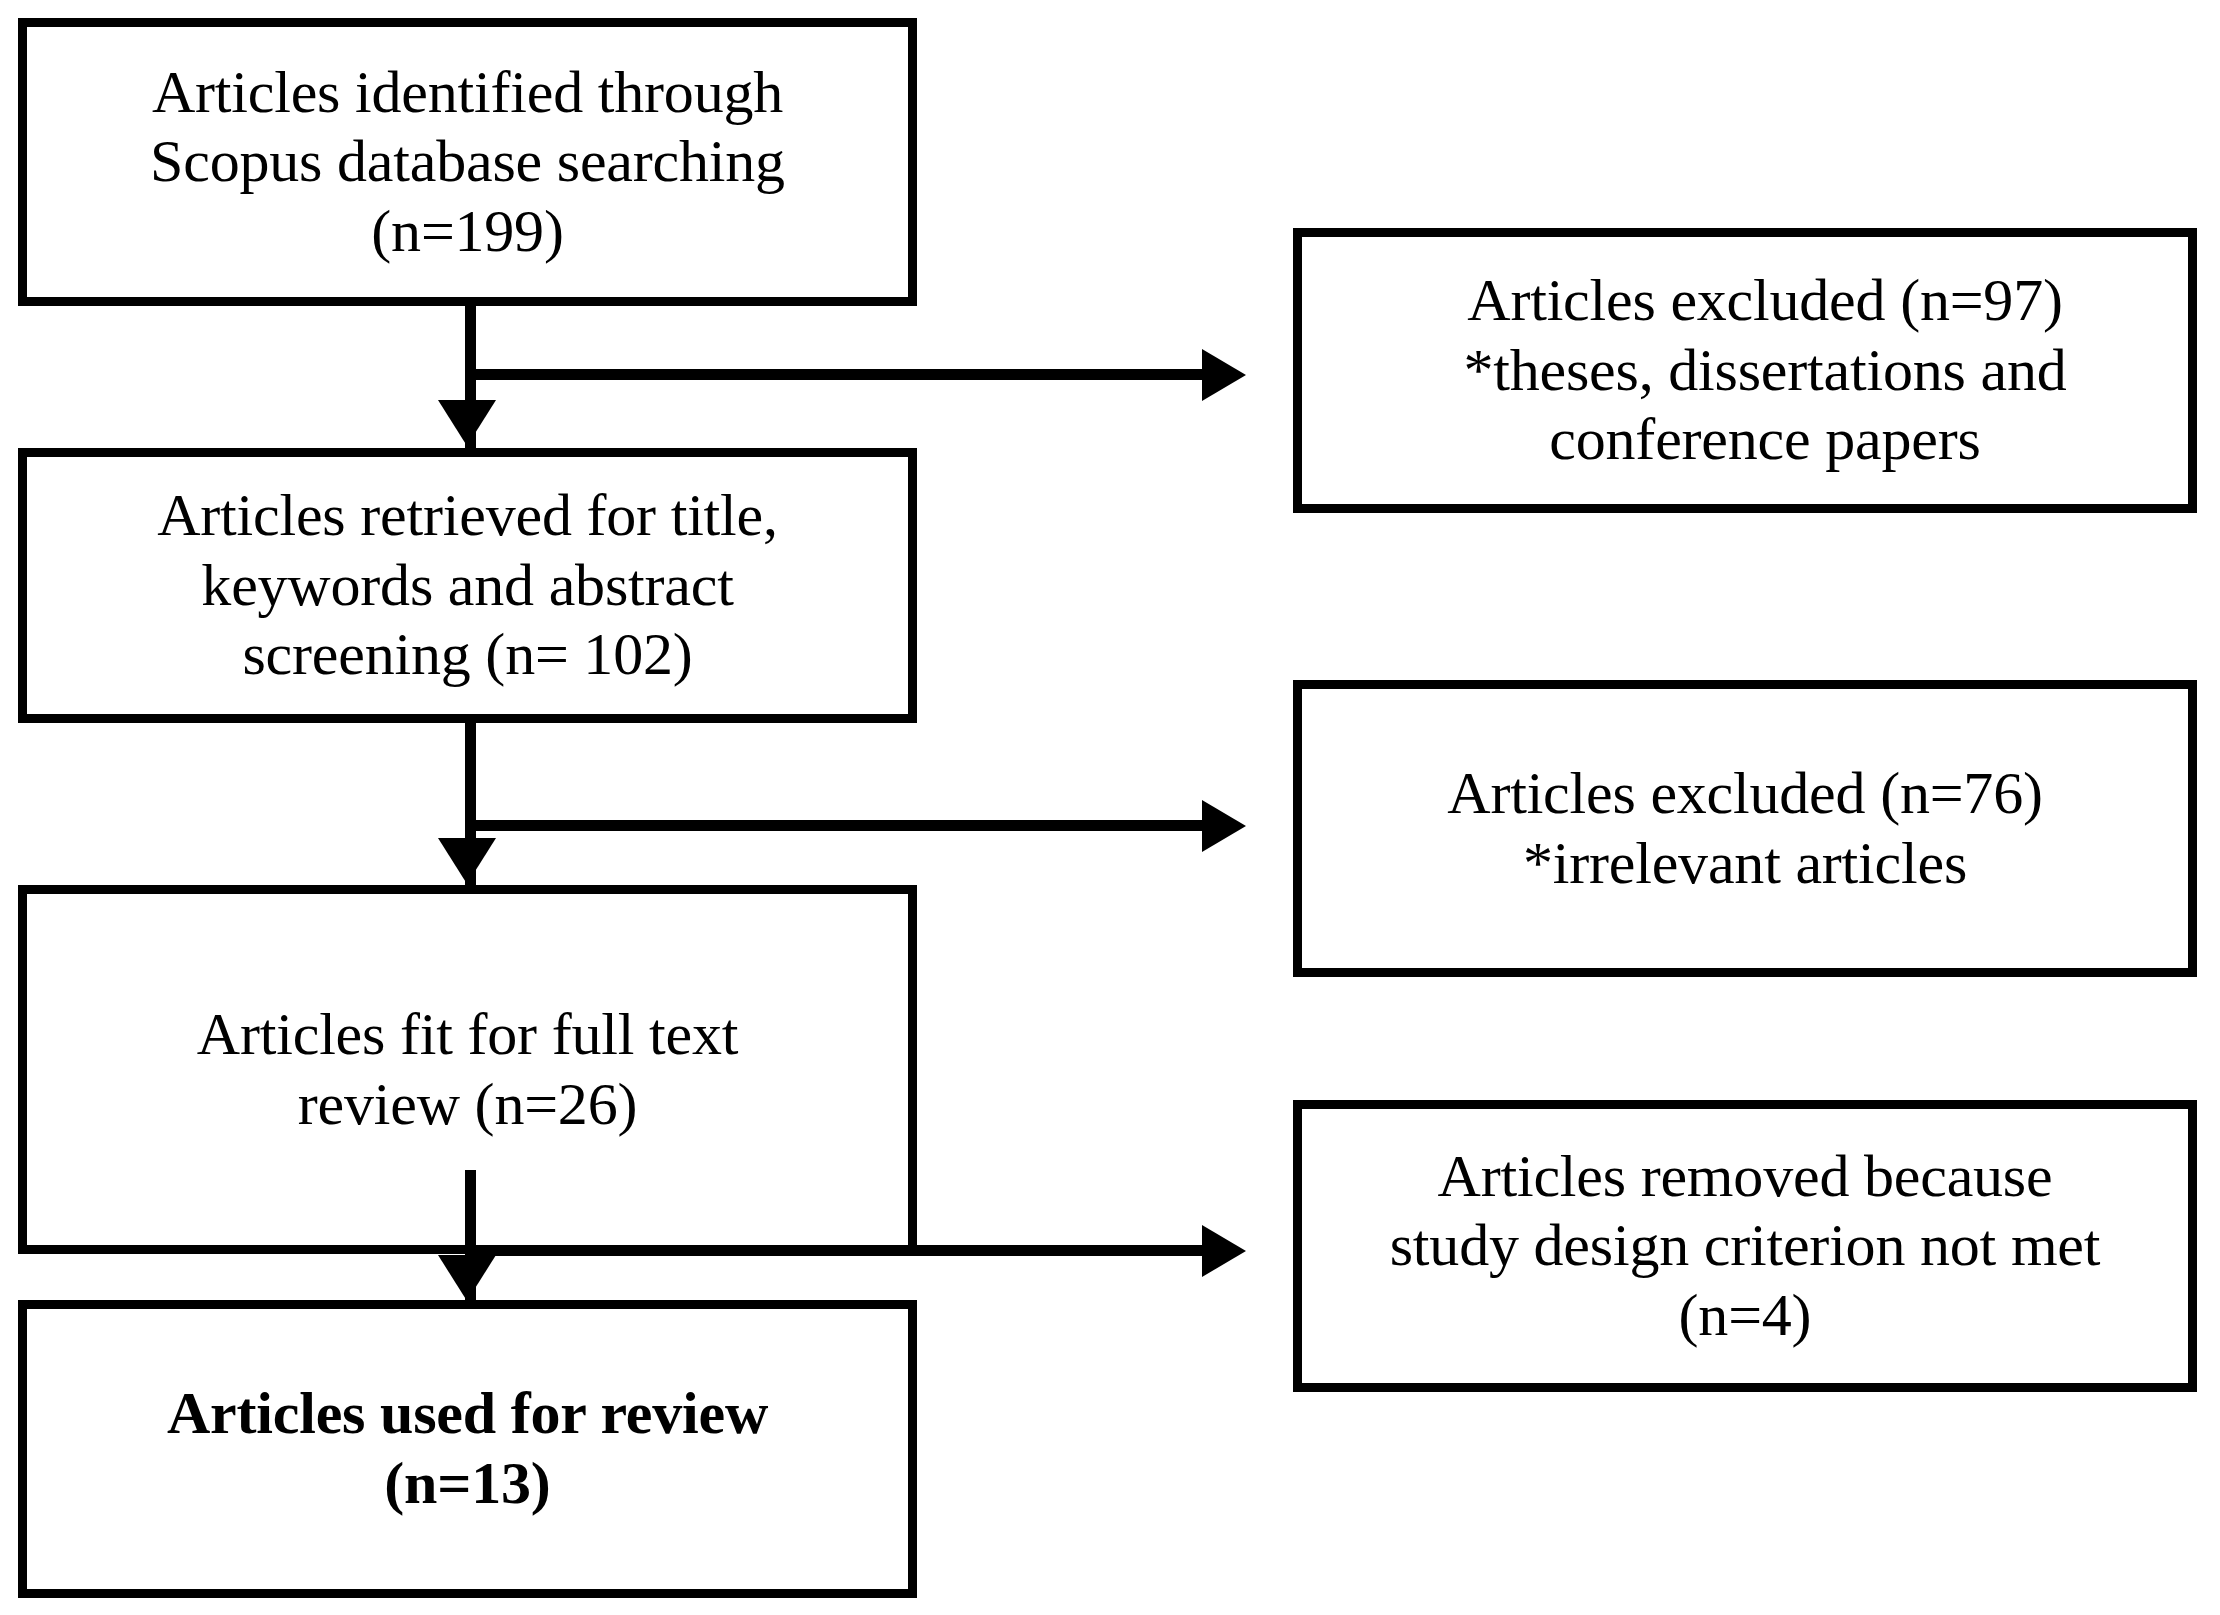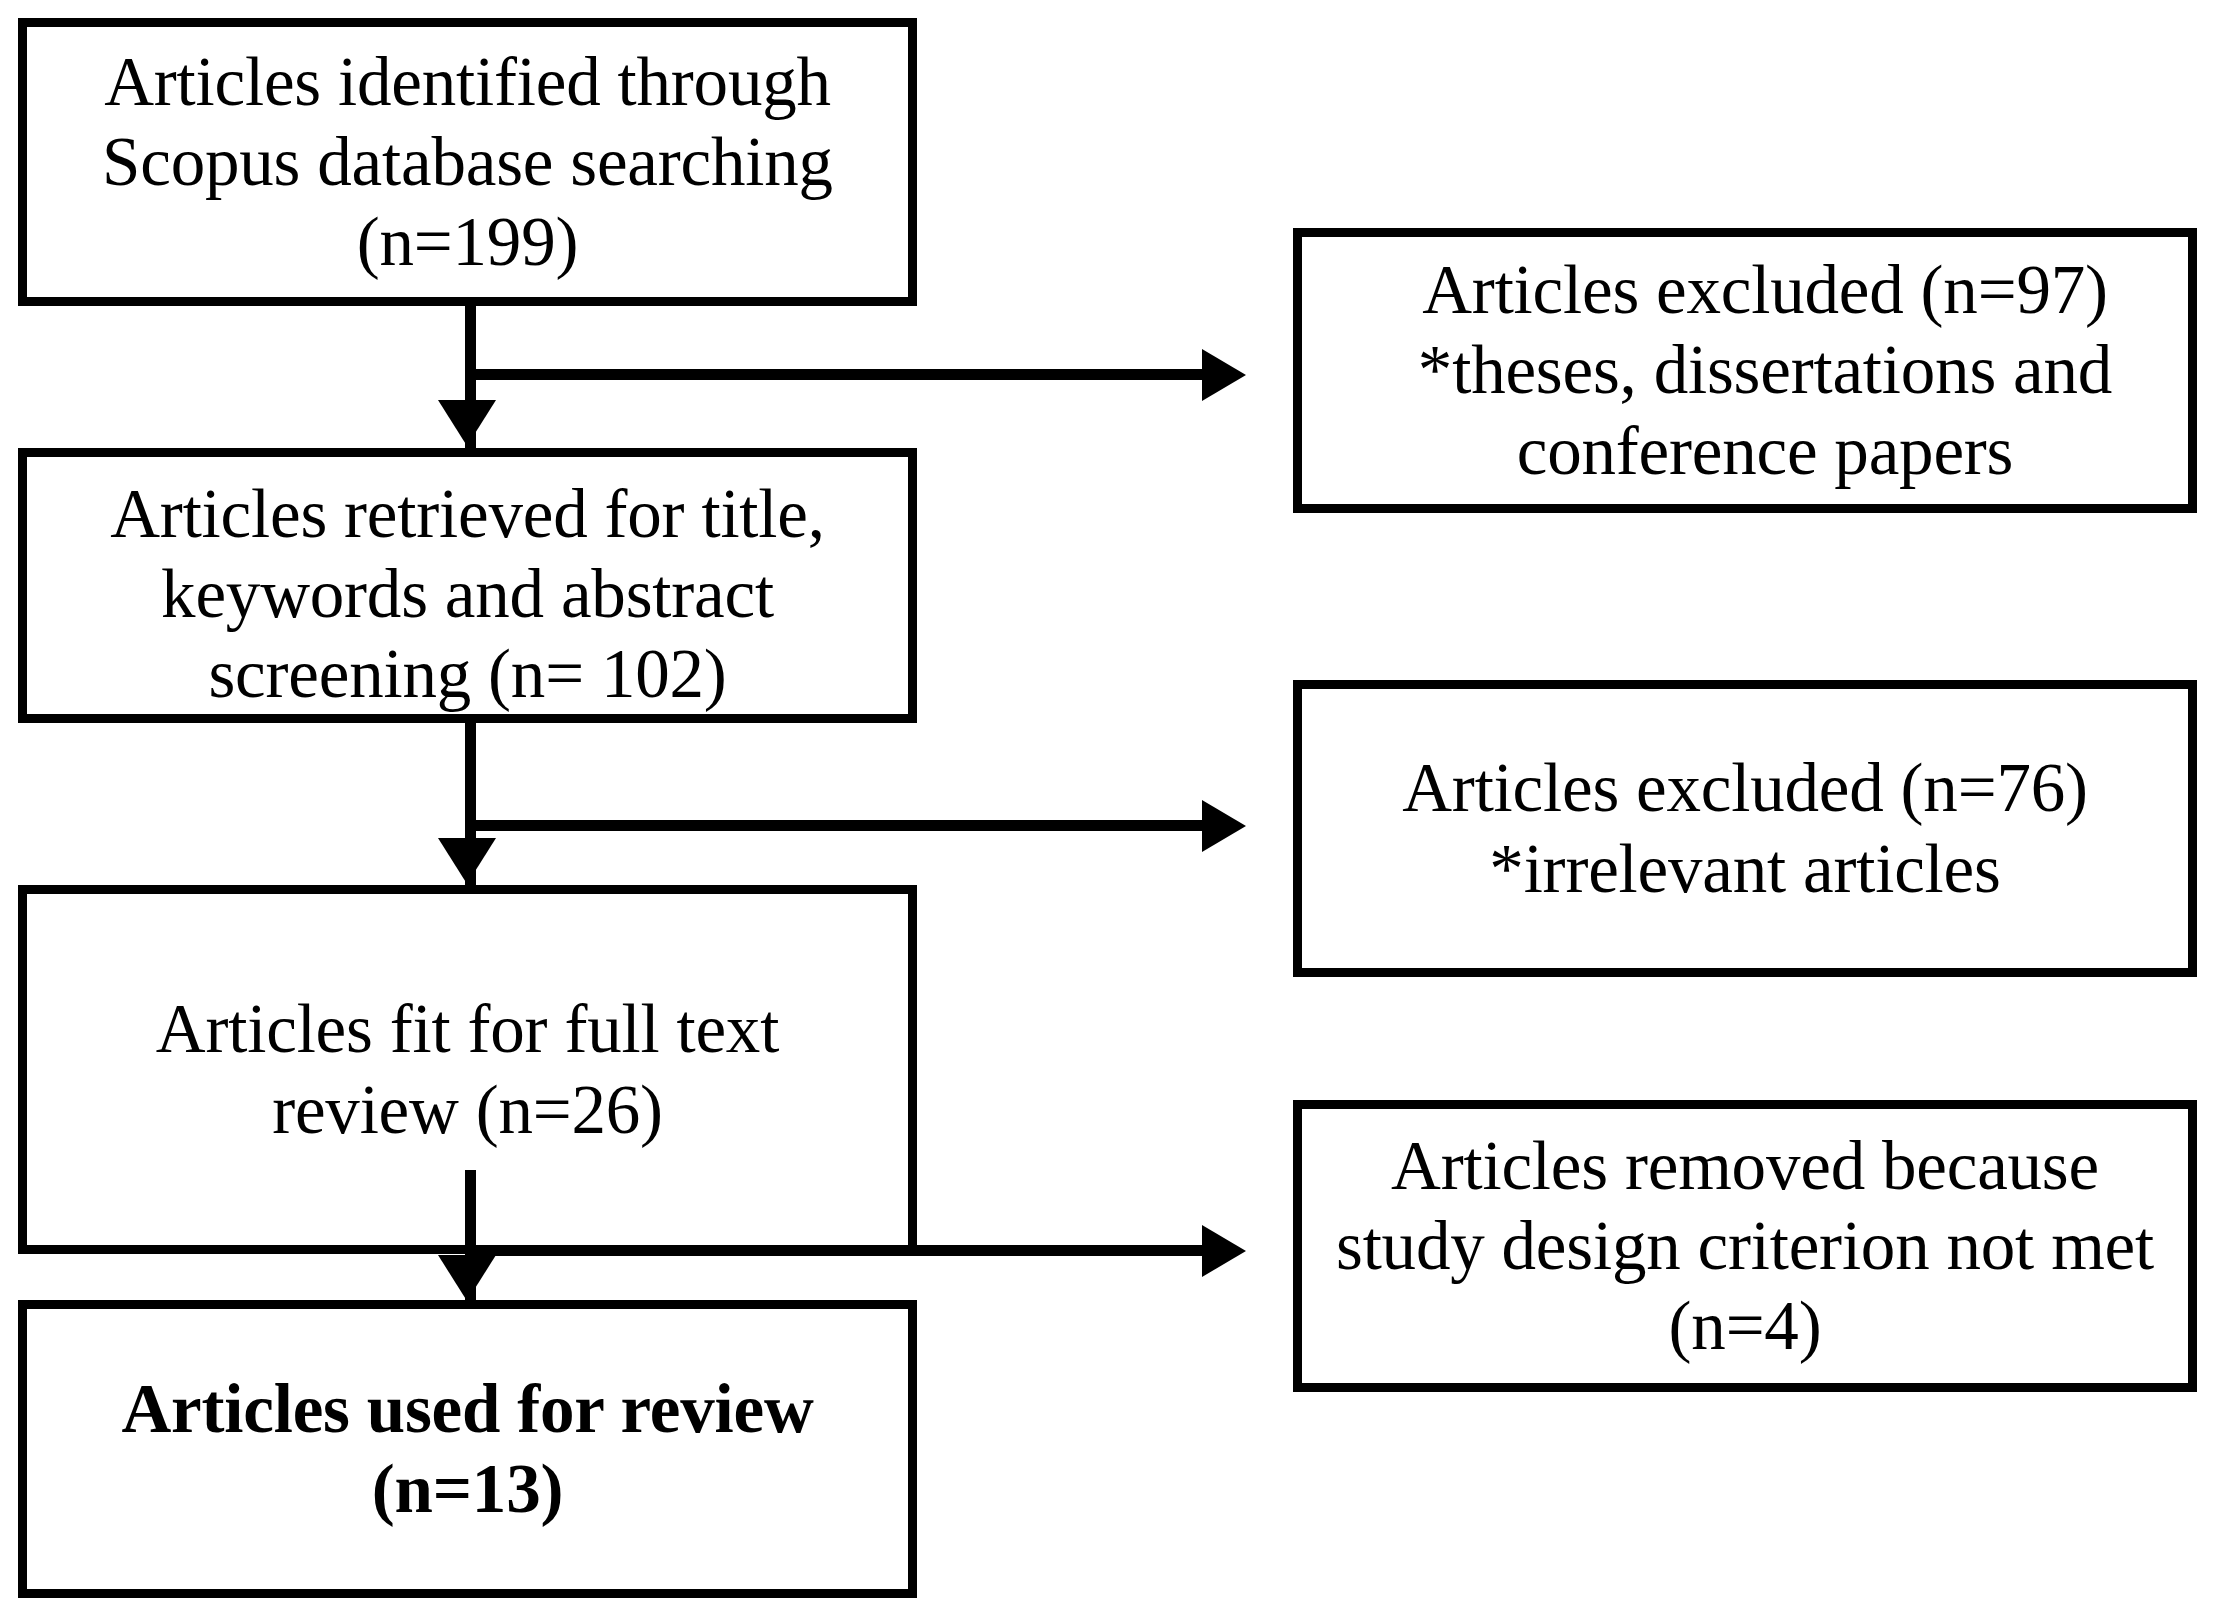--- a/index.html
+++ b/index.html
@@ -23,21 +23,21 @@
     background: #ffffff;
     display: flex;
     align-items: center;
     justify-content: center;
     text-align: center;
   }
   .flow-box .box-text {
     display: block;
     width: 100%;
     padding: 0 14px;
-    font-size: 69px;
+    font-size: 60px;
     line-height: 1.16;
     white-space: pre-line;
     letter-spacing: -0.2px;
   }
   
   .conn-v {
     position: absolute;
     background: #000000;
     width: 11px;
   }
@@ -78,21 +78,21 @@
   <div class="arrow-down" style="left:438px; top:400px;"></div>
   <div class="conn-h" style="left:465px; top:369px; width:737px;"></div>
   <div class="arrow-right" style="left:1202px; top:349px;"></div>
 
   <div class="flow-box" style="left:1293px; top:228px; width:904px; height:285px;padding-left:40px;">
     <span class="box-text">Articles excluded (n=97)
 *theses, dissertations and
 conference papers</span>
   </div>
 
-  <div class="flow-box" style="left:18px; top:448px; width:899px; height:275px;align-items:flex-end;">
+  <div class="flow-box" style="left:18px; top:448px; width:899px; height:275px;">
     <span class="box-text">Articles retrieved for title,
 keywords and abstract
 screening (n= 102)</span>
   </div>
 
   <div class="conn-v" style="left:465px; top:723px; height:166px;"></div>
   <div class="arrow-down" style="left:438px; top:838px;"></div>
   <div class="conn-h" style="left:465px; top:820px; width:737px;"></div>
   <div class="arrow-right" style="left:1202px; top:800px;"></div>
 

